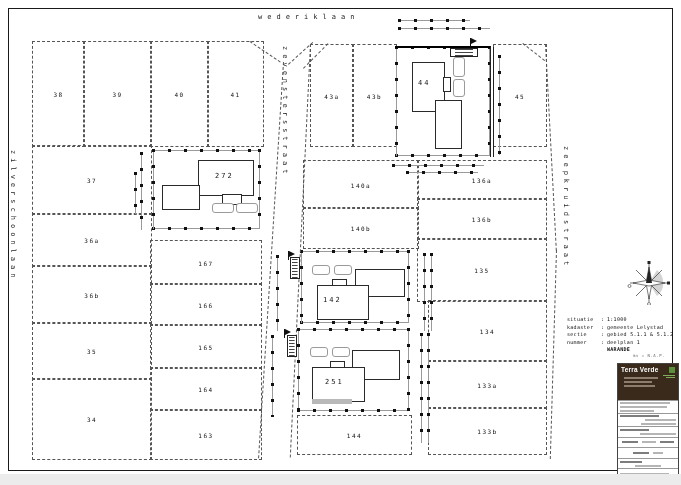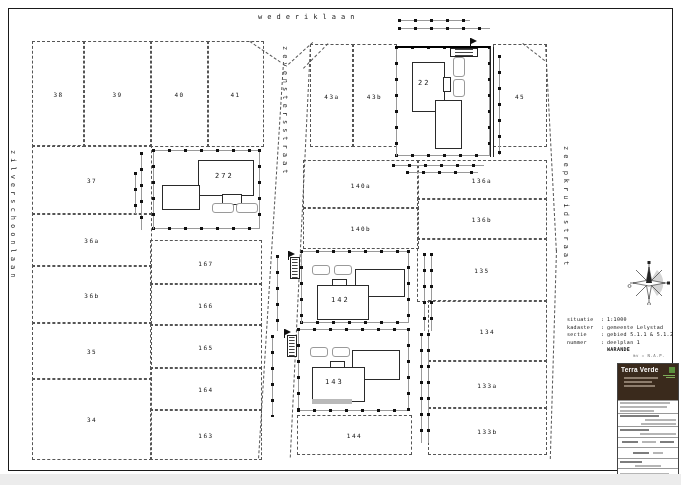--- a/index.html
+++ b/index.html
@@ -241,33 +241,33 @@
     <div class="bld" style="left: 222px; top: 194px; width: 18px; height: 9px;"></div>
     <div class="bld" style="left: 162px; top: 185px; width: 36px; height: 23px;"></div>
     <div class="car" style="left: 212px; top: 203px; width: 20px; height: 8px;"></div>
     <div class="car" style="left: 236px; top: 203px; width: 20px; height: 8px;"></div>
     <div class="bld-label" style="left: 215px; top: 172px;">272</div>
     <div class="bld" style="left: 412px; top: 62px; width: 31px; height: 48px;"></div>
     <div class="bld" style="left: 443px; top: 77px; width: 6px; height: 13px;"></div>
     <div class="bld" style="left: 435px; top: 100px; width: 25px; height: 47px;"></div>
     <div class="car" style="left: 453px; top: 57px; width: 10px; height: 18px;"></div>
     <div class="car" style="left: 453px; top: 79px; width: 10px; height: 16px;"></div>
-    <div class="bld-label" style="left: 418px; top: 79px;">22</div>
+    <div class="bld-label" style="left: 418px; top: 79px;">44</div>
     <div class="bld" style="left: 355px; top: 269px; width: 48px; height: 26px;"></div>
     <div class="bld" style="left: 332px; top: 279px; width: 13px; height: 6px;"></div>
     <div class="bld" style="left: 317px; top: 285px; width: 50px; height: 33px;"></div>
     <div class="car" style="left: 312px; top: 265px; width: 16px; height: 8px;"></div>
     <div class="car" style="left: 334px; top: 265px; width: 16px; height: 8px;"></div>
-    <div class="bld-label" style="left: 331px; top: 296px;">142</div>
+    <div class="bld-label" style="left: 323px; top: 296px;">142</div>
     <div class="bld" style="left: 352px; top: 350px; width: 46px; height: 28px;"></div>
     <div class="bld" style="left: 330px; top: 361px; width: 13px; height: 6px;"></div>
     <div class="bld" style="left: 312px; top: 367px; width: 51px; height: 33px;"></div>
     <div class="car" style="left: 310px; top: 347px; width: 16px; height: 8px;"></div>
     <div class="car" style="left: 332px; top: 347px; width: 16px; height: 8px;"></div>
-    <div class="bld-label" style="left: 325px; top: 378px;">143</div>
+    <div class="bld-label" style="left: 325px; top: 378px;">251</div>
     <div class="sq-h" style="left: 398px; top: 19px; width: 72px;"></div>
     <div class="sq-h" style="left: 398px; top: 27px; width: 92px;"></div>
     <div class="sq-h" style="left: 392px; top: 164px; width: 92px;"></div>
     <div class="sq-h" style="left: 406px; top: 171px; width: 72px;"></div>
     <div class="sq-v" style="left: 140px; top: 152px; height: 78px;"></div>
     <div class="sq-v" style="left: 134px; top: 172px; height: 42px;"></div>
     <div class="sq-v" style="left: 276px; top: 255px; height: 76px;"></div>
     <div class="sq-v" style="left: 271px; top: 335px; height: 82px;"></div>
     <div class="sq-v" style="left: 498px; top: 55px; height: 100px;"></div>
     <div class="sq-v" style="left: 423px; top: 253px; height: 78px;"></div>

